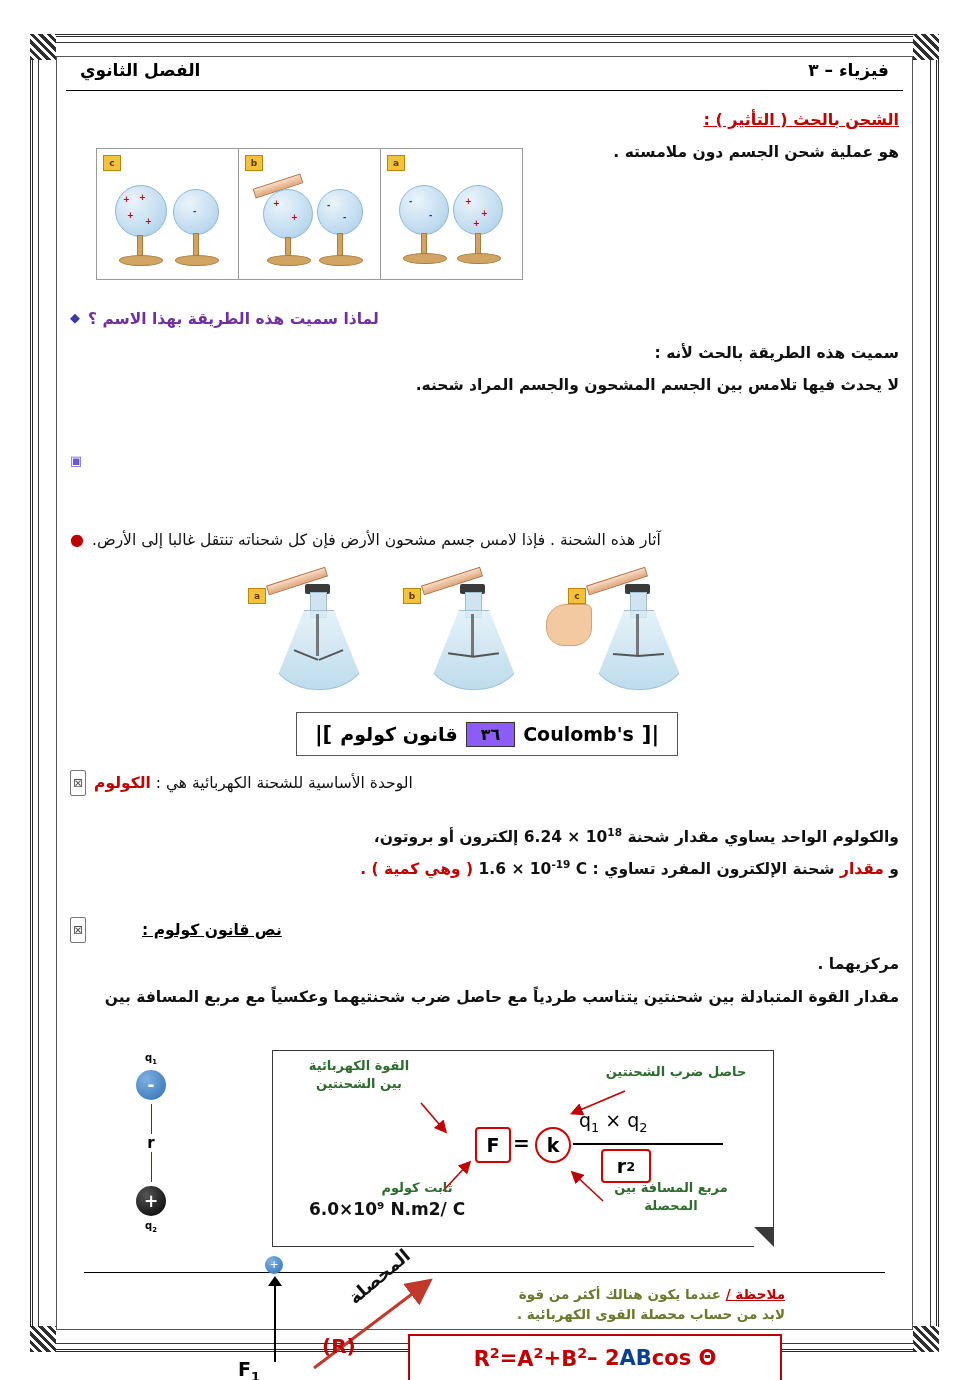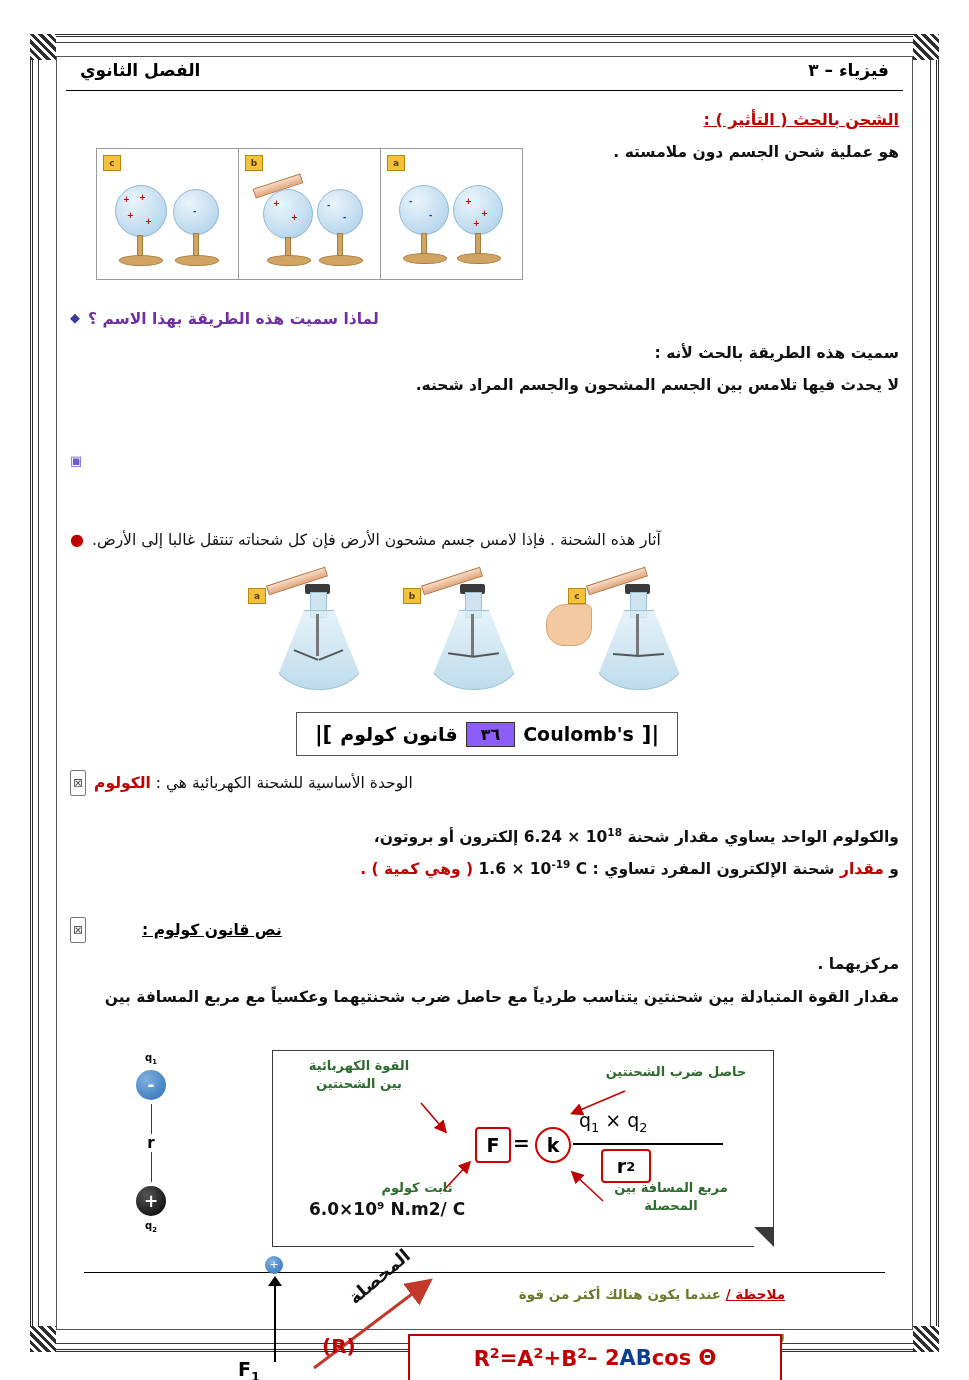--- a/index.html
+++ b/index.html
@@ -334,21 +334,21 @@
   .note {
     position: absolute;
     left: 455px; top: 1284px;
     width: 330px;
     text-align: right;
     font-size: 13.5px;
     line-height: 1.5;
     font-weight: bold;
   }
   .note .tag-red { color: #c00000; text-decoration: underline; }
-  .note .txt { color: #6a7a2a; margin-top: 25px; }
+  .note .txt { color: #6a7a2a; }
   .formula-box {
     position: absolute;
     left: 408px; top: 1334px;
     width: 370px; height: 44px;
     border: 2px solid #c00000;
     background: #fff;
     display: flex;
     align-items: center;
     justify-content: center;
     font-size: 21px;

